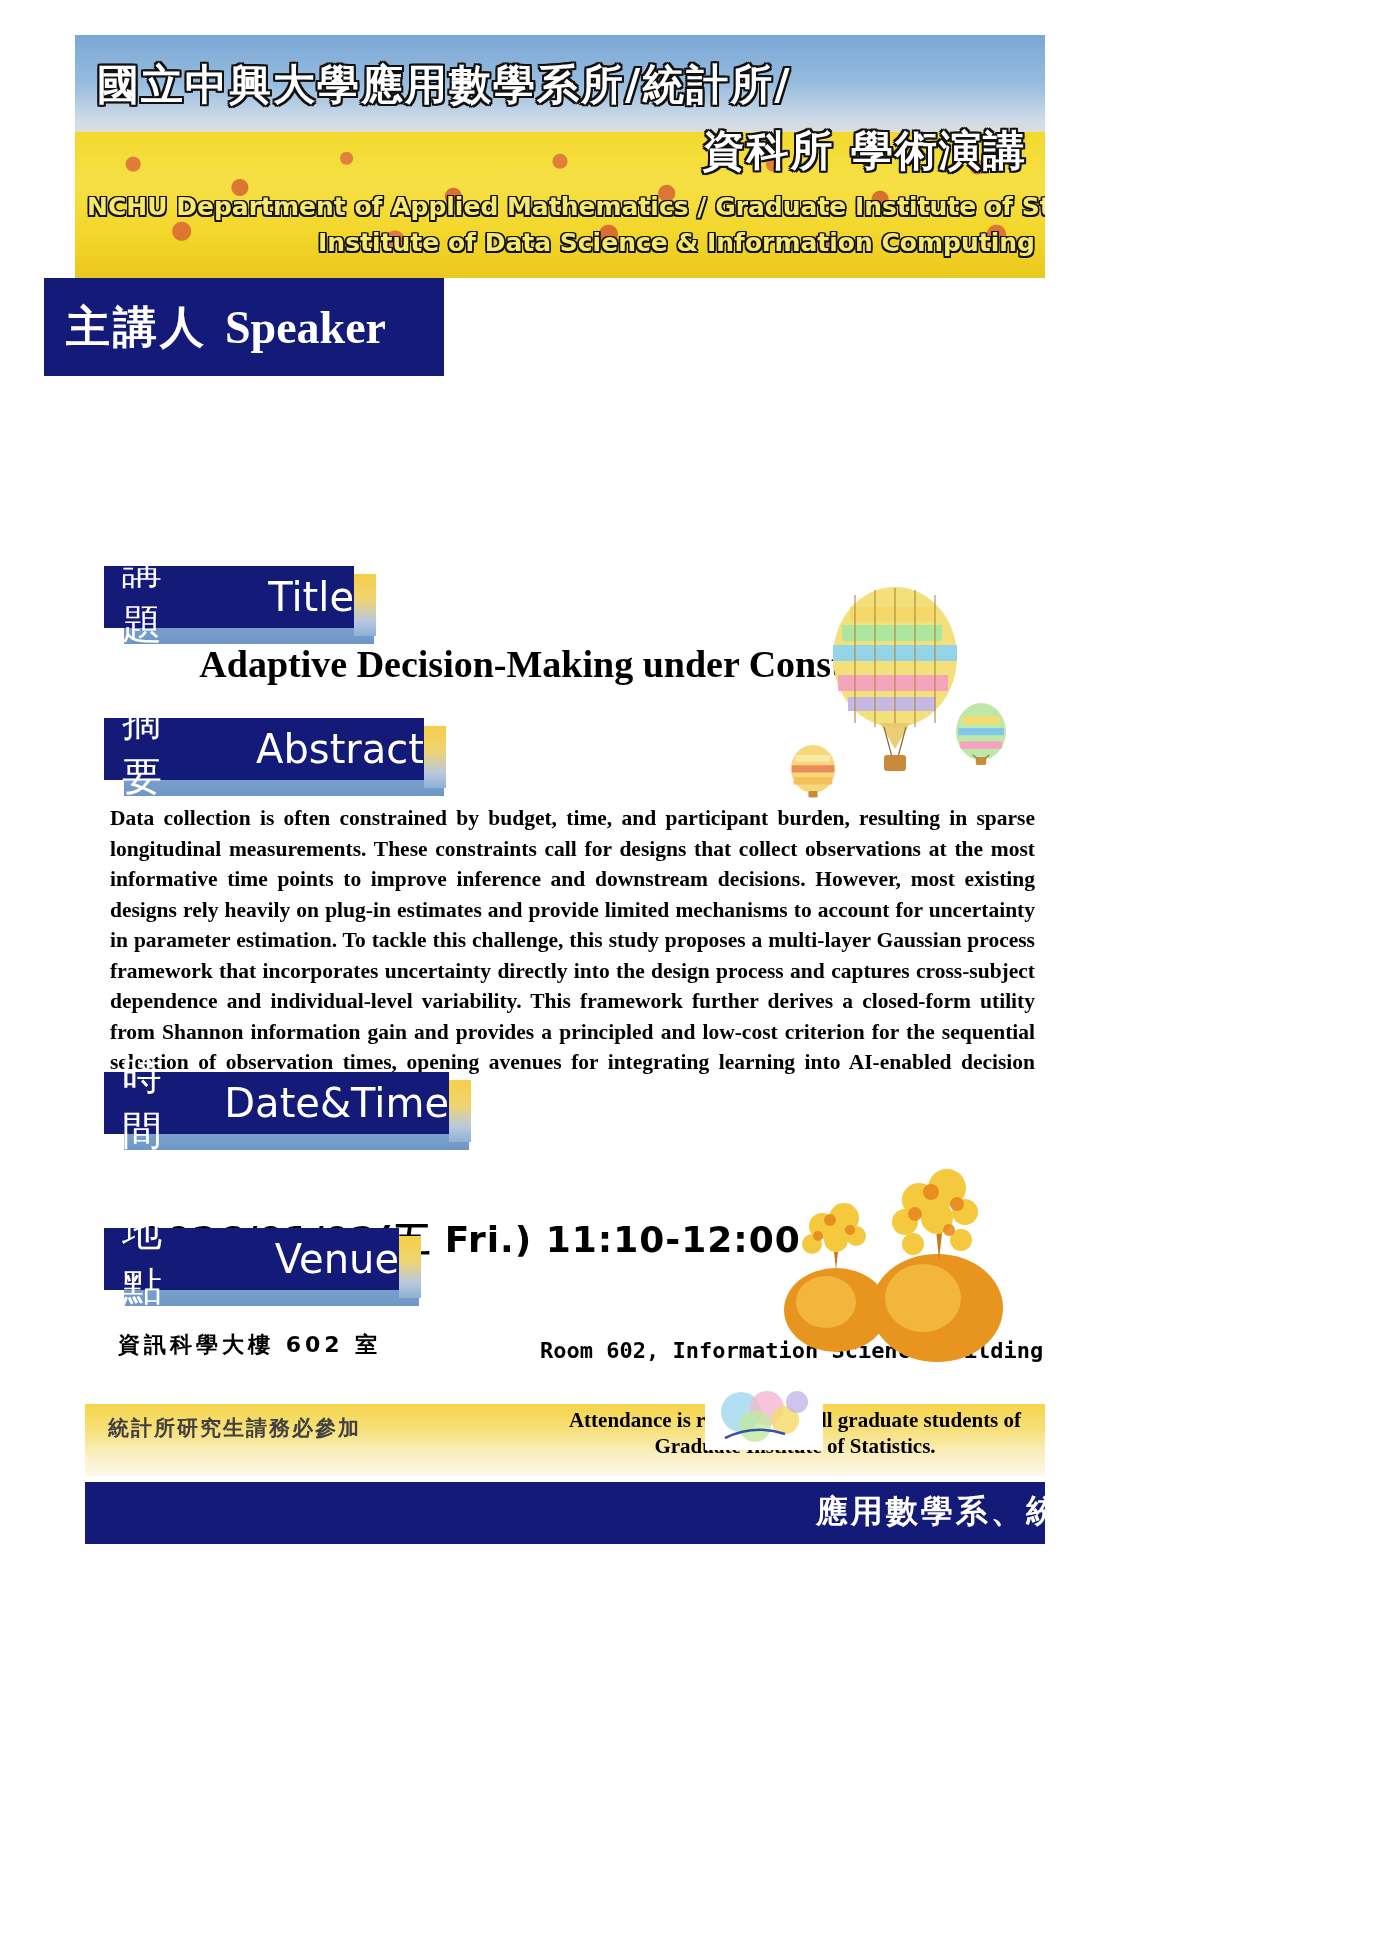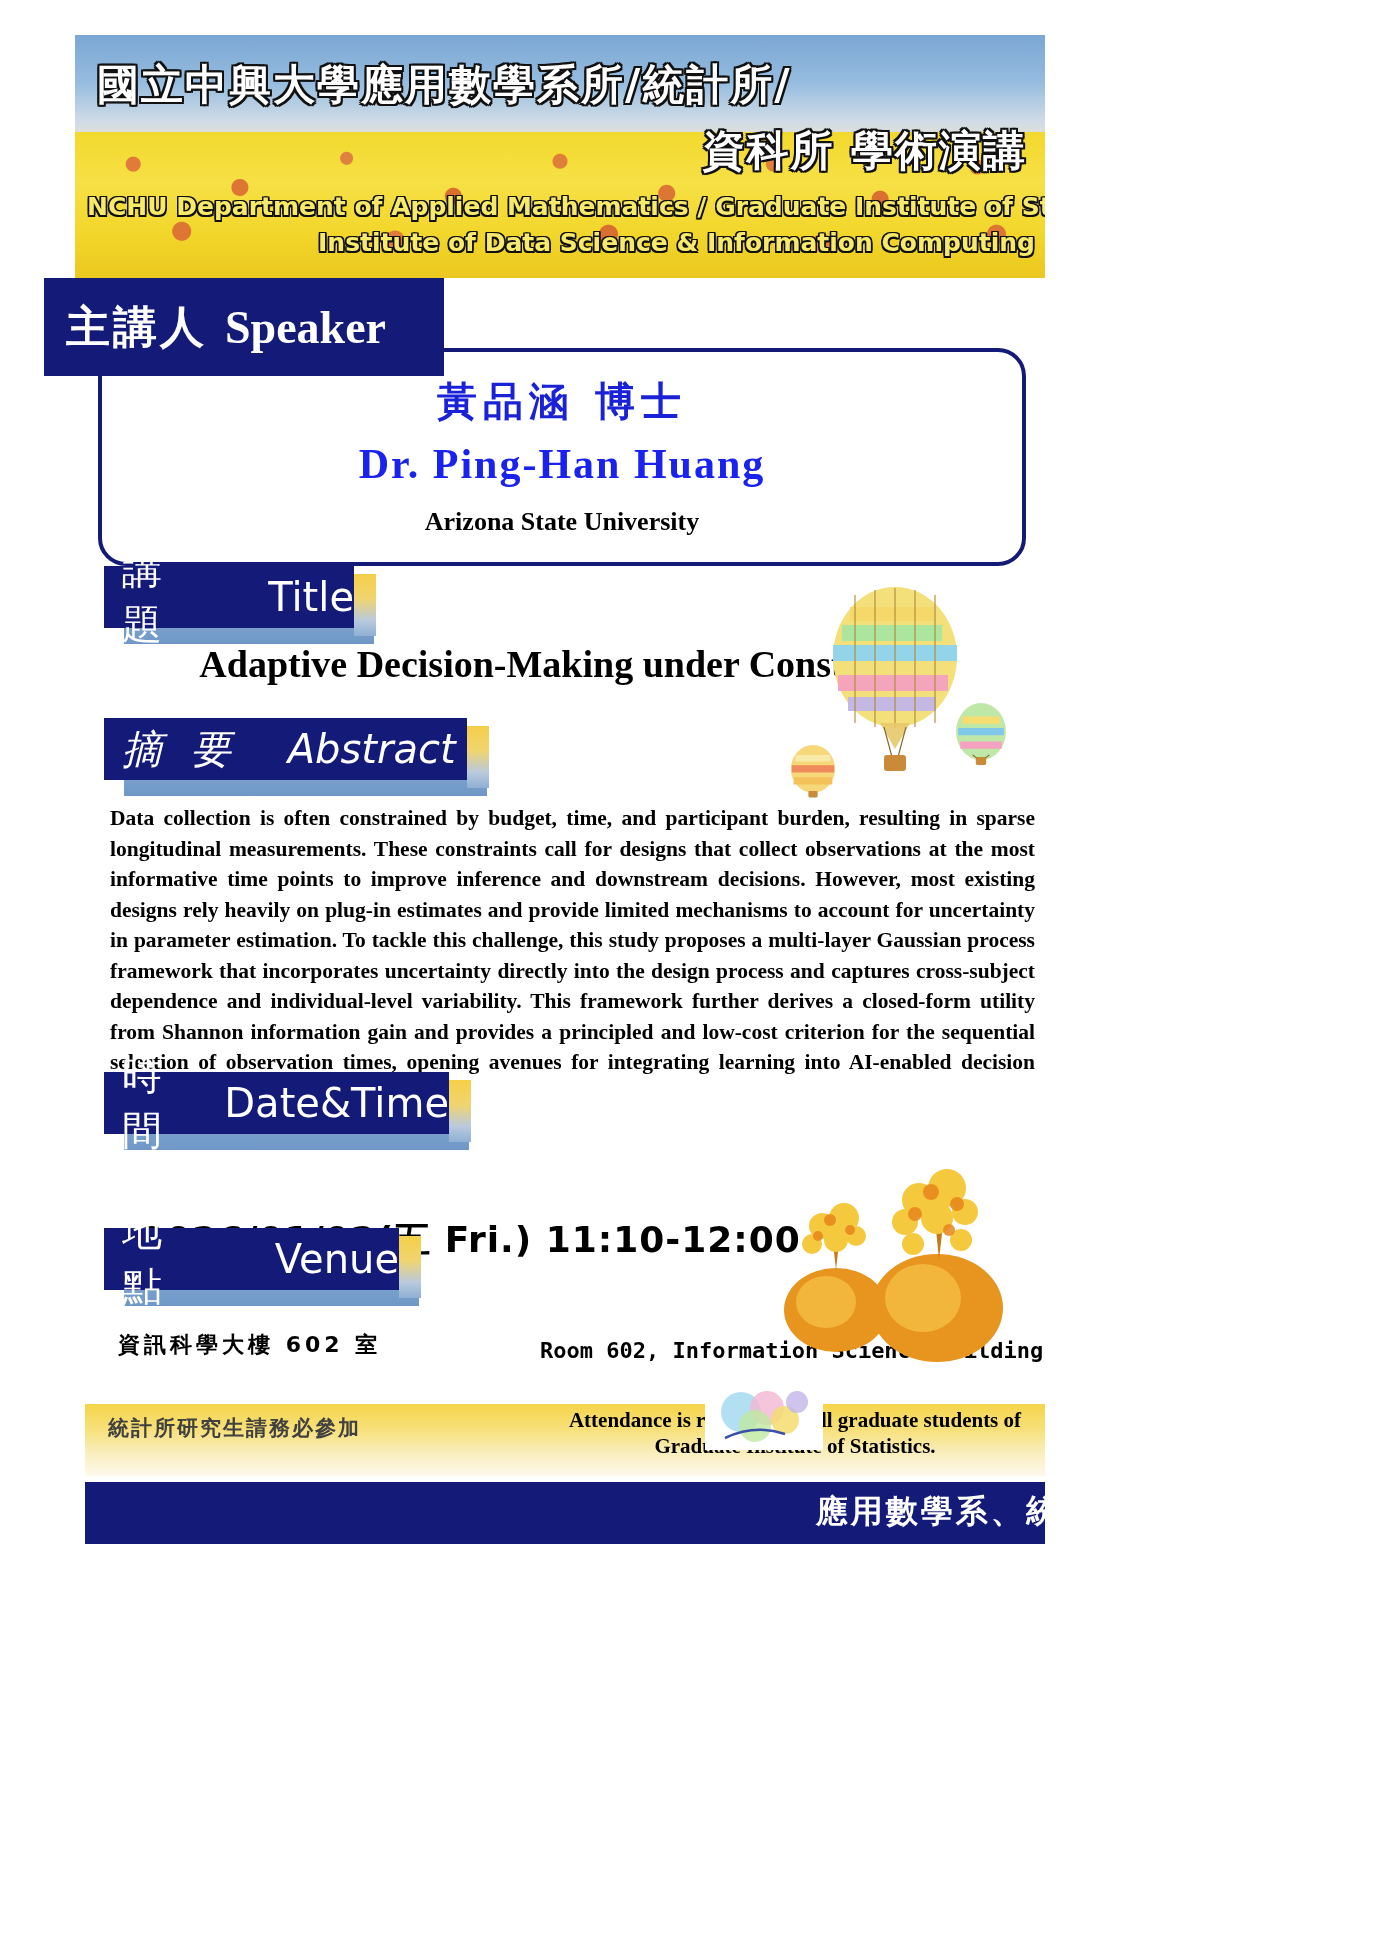--- a/index.html
+++ b/index.html
@@ -115,21 +115,21 @@
   .banner .cn{
     font-family:"DejaVu Sans",sans-serif;color:#fff;font-weight:normal;
     font-size:40px;margin-left:18px;letter-spacing:8px;
   }
   .banner .en{
     font-family:"DejaVu Sans",sans-serif;color:#fff;font-weight:normal;
     font-size:40px;margin-left:10px;letter-spacing:0px;
   }
 
   #banner-title{left:104px;top:566px;width:250px;height:62px;}
-  #banner-abstract{left:104px;top:718px;width:363px;height:62px;font-style:italic;}
+  #banner-abstract{left:104px;top:718px;width:320px;height:62px;}
   #banner-datetime{left:104px;top:1072px;width:345px;height:62px;}
   #banner-venue{left:104px;top:1228px;width:295px;height:62px;}
 
   
   .talk-title{
     position:absolute;left:104px;top:642px;width:930px;
     text-align:center;
     font-family:"Liberation Serif",serif;font-weight:bold;
     font-size:38px;color:#000;letter-spacing:0px;
   }
@@ -208,25 +208,20 @@
       <div class="hdr-en e1">NCHU Department of Applied Mathematics / Graduate Institute of Statistics /</div>
       <div class="hdr-en e2">Institute of Data Science &amp; Information Computing</div>
     </div>
   </div>
 
   <div class="speaker-label">
     <span class="cn">主講人</span>
     <span class="en">Speaker</span>
   </div>
 
-  <div class="speaker-box">
-    <div class="speaker-cn-name">黃品涵 博士</div>
-    <div class="speaker-en-name">Dr. Ping-Han Huang</div>
-    <div class="speaker-affil">Arizona State University</div>
-  </div>
 
   <svg class="balloons" viewBox="0 0 270 230">
     <g>
       <ellipse cx="115" cy="72" rx="62" ry="70" fill="#f3e07a"></ellipse>
       <path d="M53 72 a62 70 0 0 1 124 0 a62 70 0 0 1 -124 0" fill="none"></path>
       <g opacity="0.95">
         <path d="M53 60 h124 v16 h-124z" fill="#8fd4ef"></path>
         <path d="M58 90 h110 v16 h-110z" fill="#f5a2c0"></path>
         <path d="M62 40 h100 v16 h-100z" fill="#a8e6a0"></path>
         <path d="M70 22 h84 v14 h-84z" fill="#f5d86a"></path>

